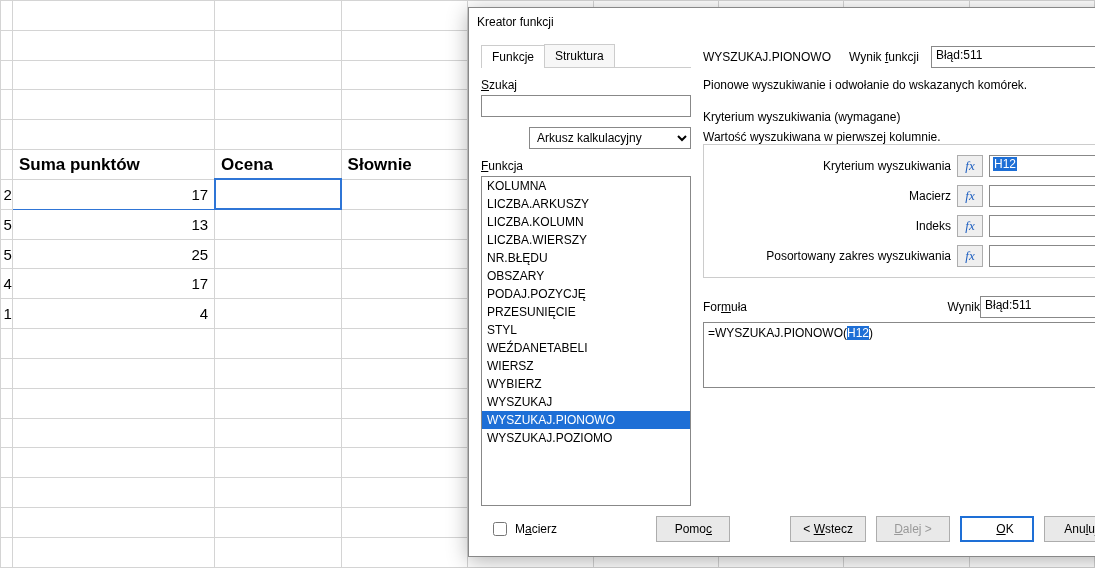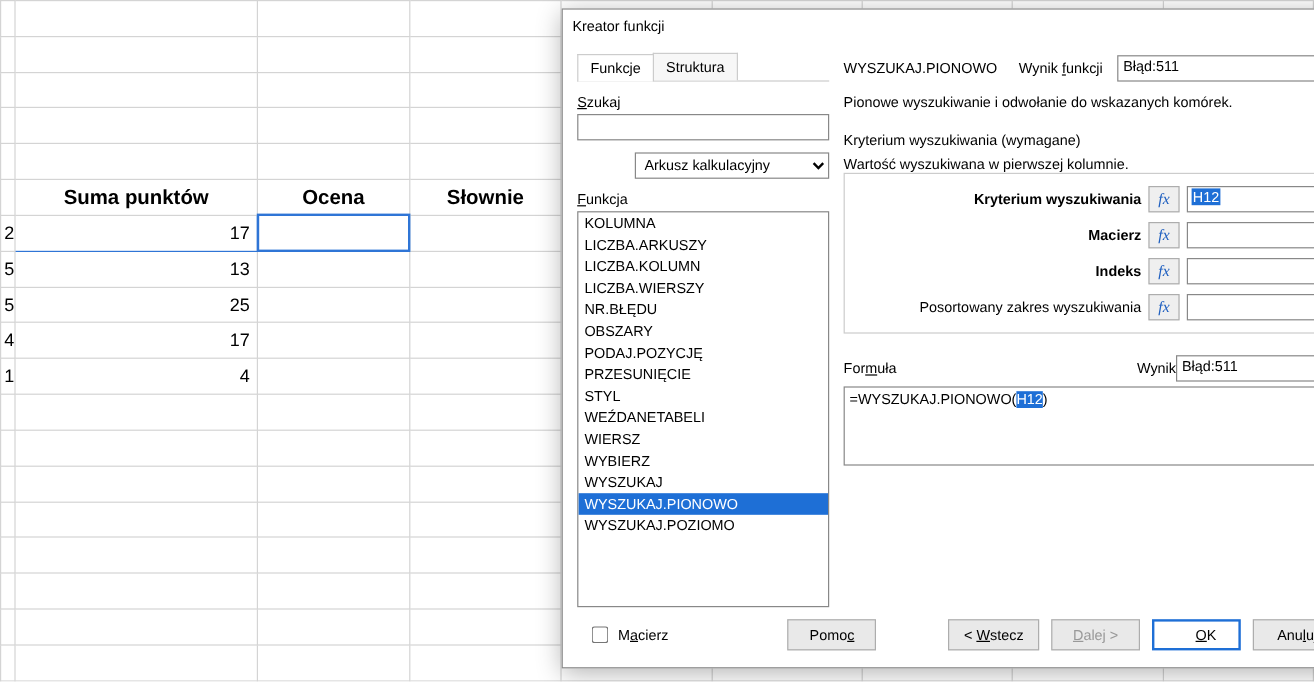--- a/index.html
+++ b/index.html
@@ -33,21 +33,21 @@
   .sheet td.colA { width: 205px; }
   .sheet td.colB { width: 128px; }
   .sheet td.colC { width: 128px; }
   .sheet td.colD { width: 128px; }
   .sheet td.colE { width: 128px; }
   .sheet td.colF { width: 128px; }
   .sheet td.colG { width: 128px; }
   .sheet td.colH { width: 128px; }
   .sheet tr.header td {
     font-weight: bold;
-    text-align: center;
+    text-align: left;
     font-size: 17px;
   }
   .sheet tr.blank td { height: 29px; }
   .sheet td.active {
     outline: 2px solid #2f75d6;
     outline-offset: -1px;
   }
   .sheet td.neighbor {
     border: 1px solid #2f75d6;
   }
@@ -190,21 +190,21 @@
     align-items: center;
     margin-bottom: 8px;
     gap: 6px;
   }
   .arg-row:last-child { margin-bottom: 0; }
   .arg-lbl {
     flex: 1;
     text-align: right;
     font-size: 12px;
   }
-  .arg-lbl.bold { font-weight: bold; }
+  .arg-lbl.bold { font-weight: normal; }
   .fx-btn {
     width: 26px;
     height: 22px;
     border: 1px solid #adadad;
     background: #efefef;
     display: flex;
     align-items: center;
     justify-content: center;
     font-style: italic;
     font-family: "Times New Roman", serif;

